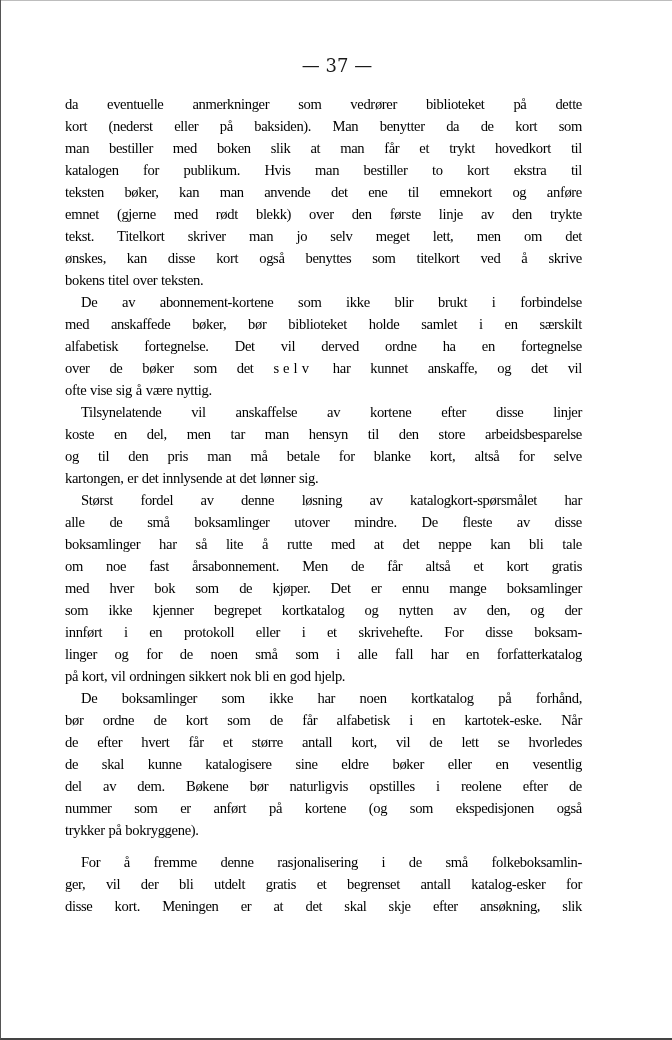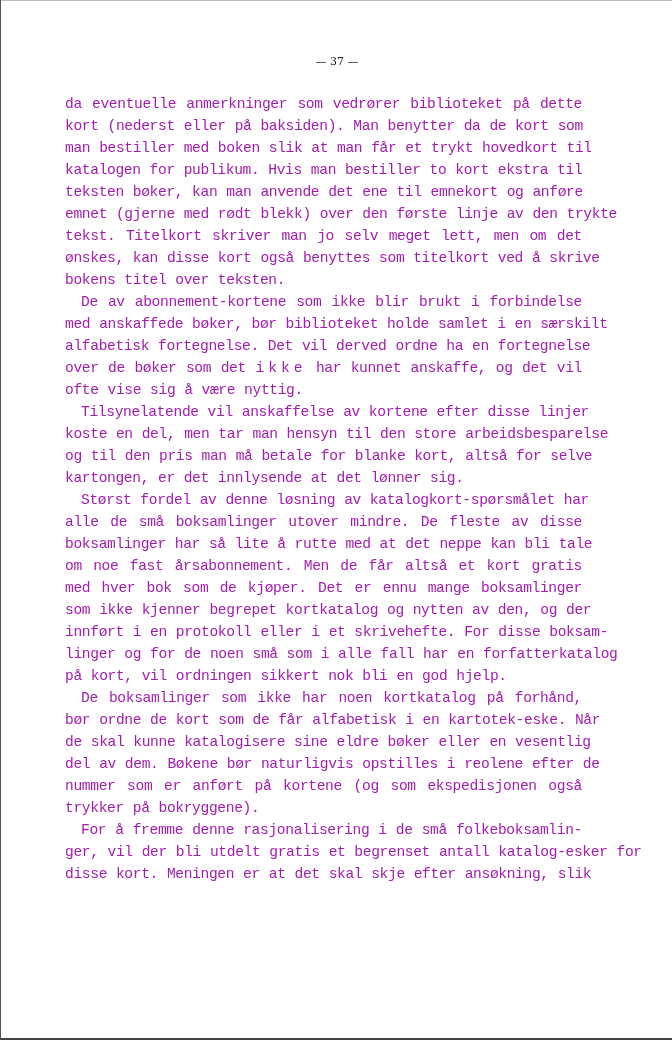--- a/index.html
+++ b/index.html
@@ -7,26 +7,26 @@
   .page {
     position: absolute; left: 0; top: 0; width: 672px; height: 1040px;
     background: #ffffff;
     border-left: 1px solid #555;
     border-bottom: 2px solid #444;
     box-sizing: border-box;
   }
   .top-rule { position: absolute; left: 0; top: 0; width: 672px; height: 1px; background: #bdbdbd; }
   .page-number {
     position: absolute; top: 55px; left: 0; width: 672px; text-align: center;
-    font-family: "DejaVu Serif", serif; font-size: 11px; color: #1a1a1a;
+    font-family: "DejaVu Serif", serif; font-size: 18px; color: #1a1a1a;
   }
   .body-text {
     position: absolute; left: 64px; top: 93px; width: 517px;
-    font-family: Liberation Mono, monospace; font-size: 14.6px; line-height: 22px;
-    color: #a21caf; text-align: justify; letter-spacing: -0.35px; word-spacing: 0.5px;
+    font-family: Liberation Serif, serif; font-size: 14.6px; line-height: 22px;
+    color: #000000; text-align: justify; letter-spacing: -0.35px; word-spacing: 0.5px;
   }
   .line { display: block; text-align: justify; text-align-last: justify; white-space: nowrap; }
   .line.last { text-align-last: left; }
   .spaced { letter-spacing: 4px; }
 </style>
 </head>
 <body>
 
 <div class="page">
   <div class="top-rule"></div>
@@ -40,21 +40,21 @@
         <span class="line">teksten bøker, kan man anvende det ene til emnekort og anføre</span>
         <span class="line">emnet (gjerne med rødt blekk) over den første linje av den trykte</span>
         <span class="line">tekst. Titelkort skriver man jo selv meget lett, men om det</span>
         <span class="line">ønskes, kan disse kort også benyttes som titelkort ved å skrive</span>
         <span class="line last">bokens titel over teksten.</span>
       </div>
       <div>
         <span class="line" style="padding-left: 16px;">De av abonnement-kortene som ikke blir brukt i forbindelse</span>
         <span class="line">med anskaffede bøker, bør biblioteket holde samlet i en særskilt</span>
         <span class="line">alfabetisk fortegnelse. Det vil derved ordne ha en fortegnelse</span>
-        <span class="line">over de bøker som det <span class="spaced">ikke</span> har kunnet anskaffe, og det vil</span>
+        <span class="line">over de bøker som det <span class="spaced">selv</span> har kunnet anskaffe, og det vil</span>
         <span class="line last">ofte vise sig å være nyttig.</span>
       </div>
       <div>
         <span class="line" style="padding-left: 16px;">Tilsynelatende vil anskaffelse av kortene efter disse linjer</span>
         <span class="line">koste en del, men tar man hensyn til den store arbeidsbesparelse</span>
         <span class="line">og til den pris man må betale for blanke kort, altså for selve</span>
         <span class="line last">kartongen, er det innlysende at det lønner sig.</span>
       </div>
       <div>
         <span class="line" style="padding-left: 16px;">Størst fordel av denne løsning av katalogkort-spørsmålet har</span>
@@ -63,24 +63,25 @@
         <span class="line">om noe fast årsabonnement. Men de får altså et kort gratis</span>
         <span class="line">med hver bok som de kjøper. Det er ennu mange boksamlinger</span>
         <span class="line">som ikke kjenner begrepet kortkatalog og nytten av den, og der</span>
         <span class="line">innført i en protokoll eller i et skrivehefte. For disse boksam-</span>
         <span class="line">linger og for de noen små som i alle fall har en forfatterkatalog</span>
         <span class="line last">på kort, vil ordningen sikkert nok bli en god hjelp.</span>
       </div>
       <div>
         <span class="line" style="padding-left: 16px;">De boksamlinger som ikke har noen kortkatalog på forhånd,</span>
         <span class="line">bør ordne de kort som de får alfabetisk i en kartotek-eske. Når</span>
+        <span class="line">de efter hvert får et større antall kort, vil de lett se hvorledes</span>
         <span class="line">de skal kunne katalogisere sine eldre bøker eller en vesentlig</span>
         <span class="line">del av dem. Bøkene bør naturligvis opstilles i reolene efter de</span>
         <span class="line">nummer som er anført på kortene (og som ekspedisjonen også</span>
         <span class="line last">trykker på bokryggene).</span>
       </div>
       <div>
-        <span class="line" style="padding-left: 16px;">For å fremme denne rasjonalisering i de små folkeboksamlin-</span>
+        <span class="line" style="padding-left: 16px; margin-top: 10px;">For å fremme denne rasjonalisering i de små folkeboksamlin-</span>
         <span class="line">ger, vil der bli utdelt gratis et begrenset antall katalog-esker for</span>
         <span class="line">disse kort. Meningen er at det skal skje efter ansøkning, slik</span>
       </div>
     </div>
 </div>
 
 </body></html>

